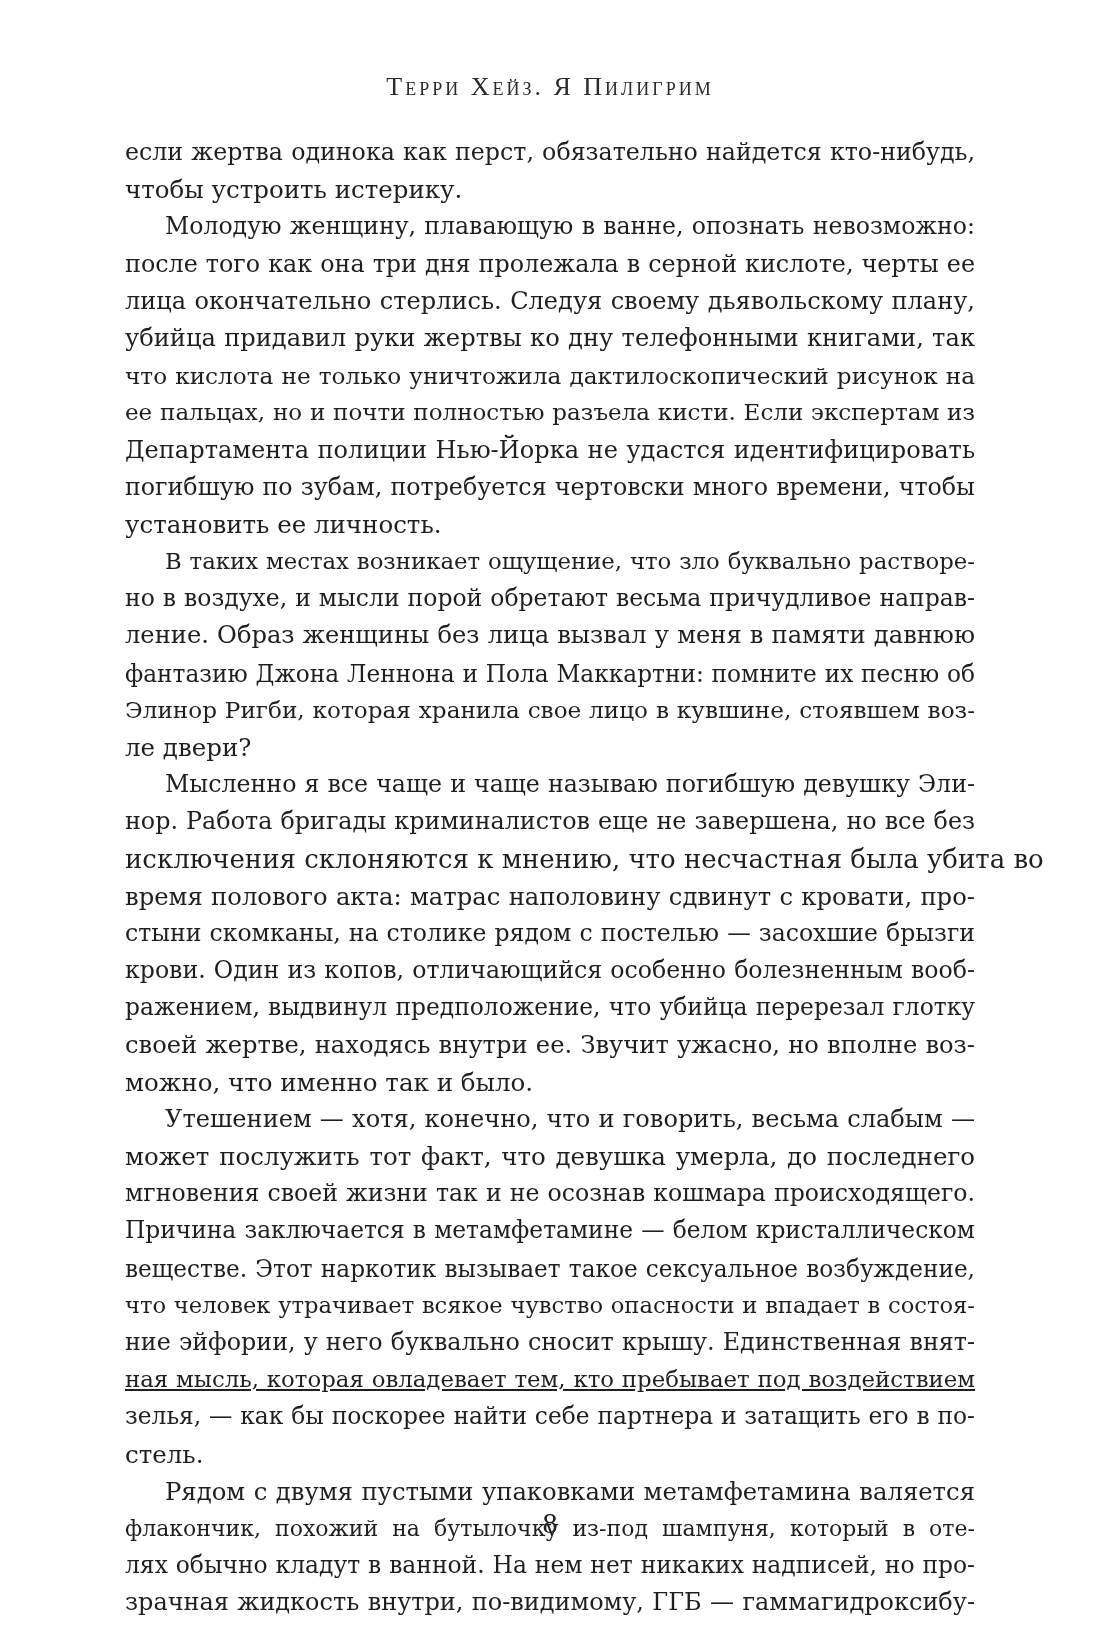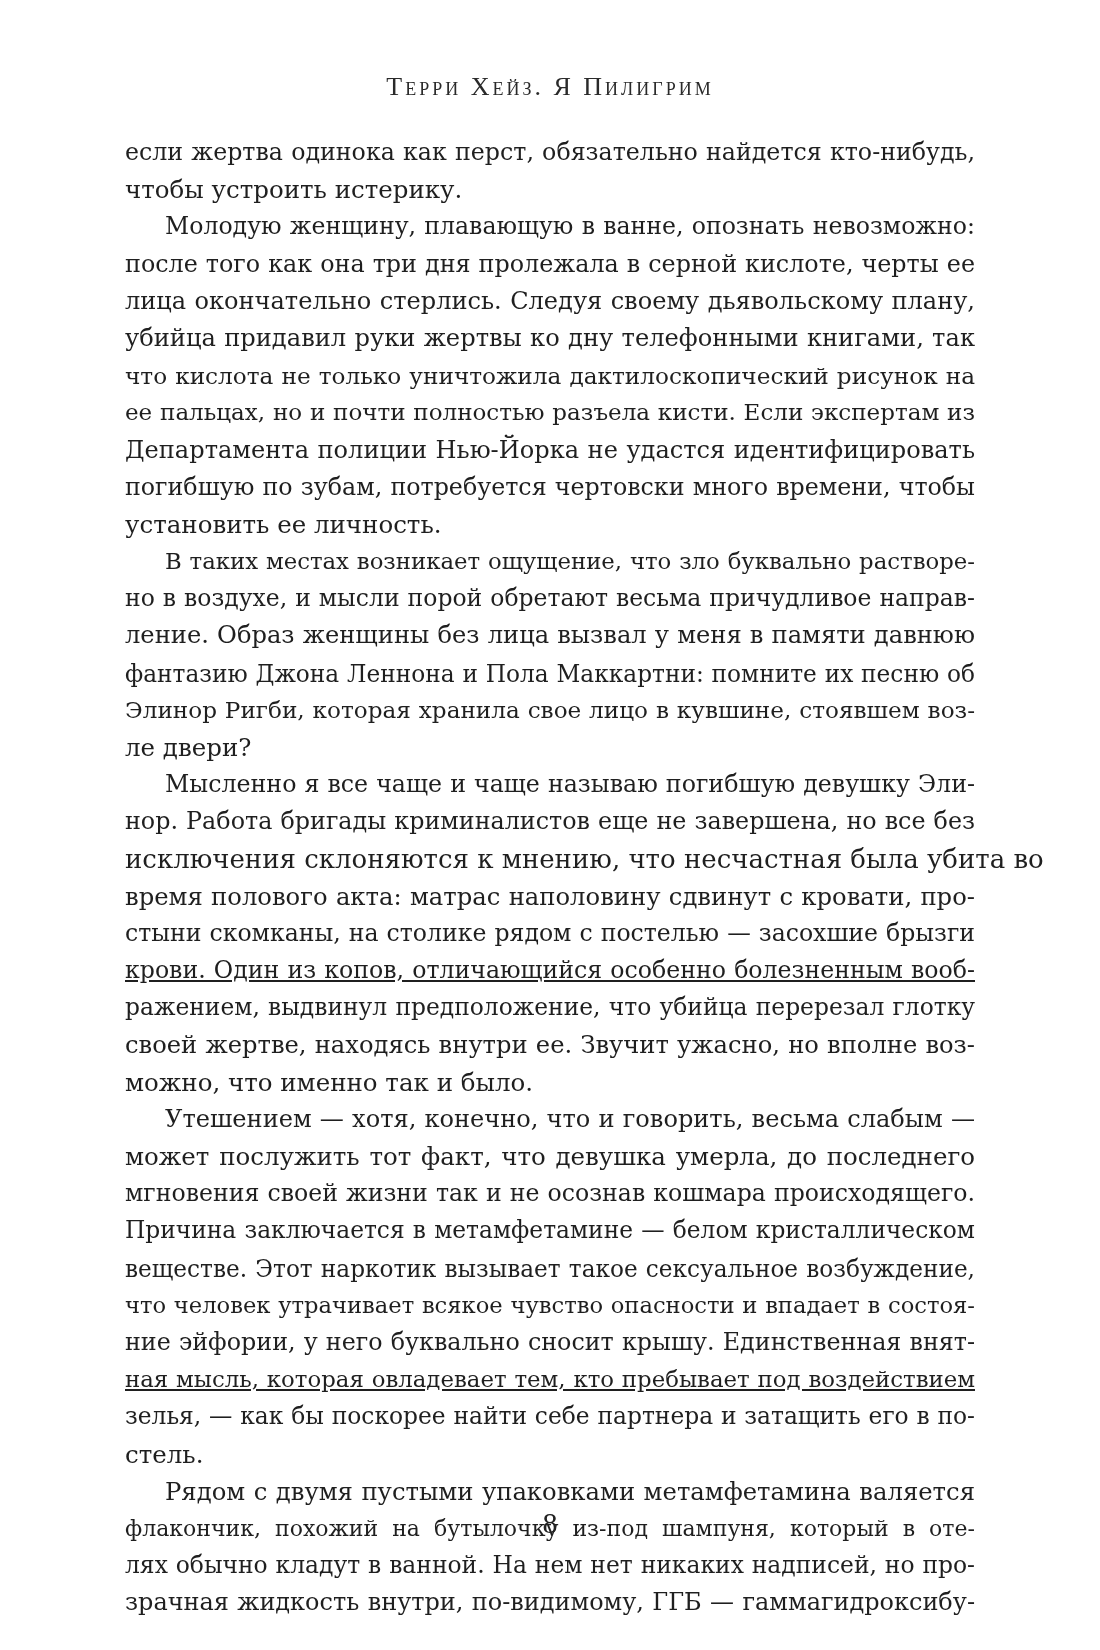--- a/index.html
+++ b/index.html
@@ -37,21 +37,21 @@
     <div class="line" style="white-space: nowrap; font-size: 23.5151px;">но в воздухе, и мысли порой обретают весьма причудливое направ-</div>
     <div class="line" style="white-space: nowrap; font-size: 24.1916px;">ление. Образ женщины без лица вызвал у меня в памяти давнюю</div>
     <div class="line" style="white-space: nowrap; font-size: 23.25px;">фантазию Джона Леннона и Пола Маккартни: помните их песню об</div>
     <div class="line" style="white-space: nowrap; font-size: 23.1502px;">Элинор Ригби, которая хранила свое лицо в кувшине, стоявшем воз-</div>
     <div class="line last" style="white-space: nowrap;">ле двери?</div>
     <div class="line indent" style="white-space: nowrap; font-size: 23.7302px;">Мысленно я все чаще и чаще называю погибшую девушку Эли-</div>
     <div class="line" style="white-space: nowrap; font-size: 23.8222px;">нор. Работа бригады криминалистов еще не завершена, но все без</div>
     <div class="line" style="white-space: nowrap; font-size: 26px;">исключения склоняются к мнению, что несчастная была убита во</div>
     <div class="line" style="white-space: nowrap; font-size: 24.2949px;">время полового акта: матрас наполовину сдвинут с кровати, про-</div>
     <div class="line" style="white-space: nowrap; font-size: 23.5938px;">стыни скомканы, на столике рядом с постелью — засохшие брызги</div>
-    <div class="line" style="white-space: nowrap; font-size: 23.6392px; text-decoration: underline;">крови. Один из копов, отличающийся особенно болезненным вооб-</div>
+    <div class="line" style="white-space: nowrap; font-size: 23.6392px;">крови. Один из копов, отличающийся особенно болезненным вооб-</div>
     <div class="line" style="white-space: nowrap; font-size: 23.3952px;">ражением, выдвинул предположение, что убийца перерезал глотку</div>
     <div class="line" style="white-space: nowrap; font-size: 24.2133px;">своей жертве, находясь внутри ее. Звучит ужасно, но вполне воз-</div>
     <div class="line last" style="white-space: nowrap;">можно, что именно так и было.</div>
     <div class="line indent" style="white-space: nowrap; font-size: 24.094px;">Утешением — хотя, конечно, что и говорить, весьма слабым —</div>
     <div class="line" style="white-space: nowrap;">может послужить тот факт, что девушка умерла, до последнего</div>
     <div class="line" style="white-space: nowrap; font-size: 23.6274px;">мгновения своей жизни так и не осознав кошмара происходящего.</div>
     <div class="line" style="white-space: nowrap; font-size: 23.3417px;">Причина заключается в метамфетамине — белом кристаллическом</div>
     <div class="line" style="white-space: nowrap; font-size: 23.2199px;">веществе. Этот наркотик вызывает такое сексуальное возбуждение,</div>
     <div class="line" style="white-space: nowrap; font-size: 22.6423px;">что человек утрачивает всякое чувство опасности и впадает в состоя-</div>
     <div class="line" style="white-space: nowrap; font-size: 23.8043px;">ние эйфории, у него буквально сносит крышу. Единственная внят-</div>

